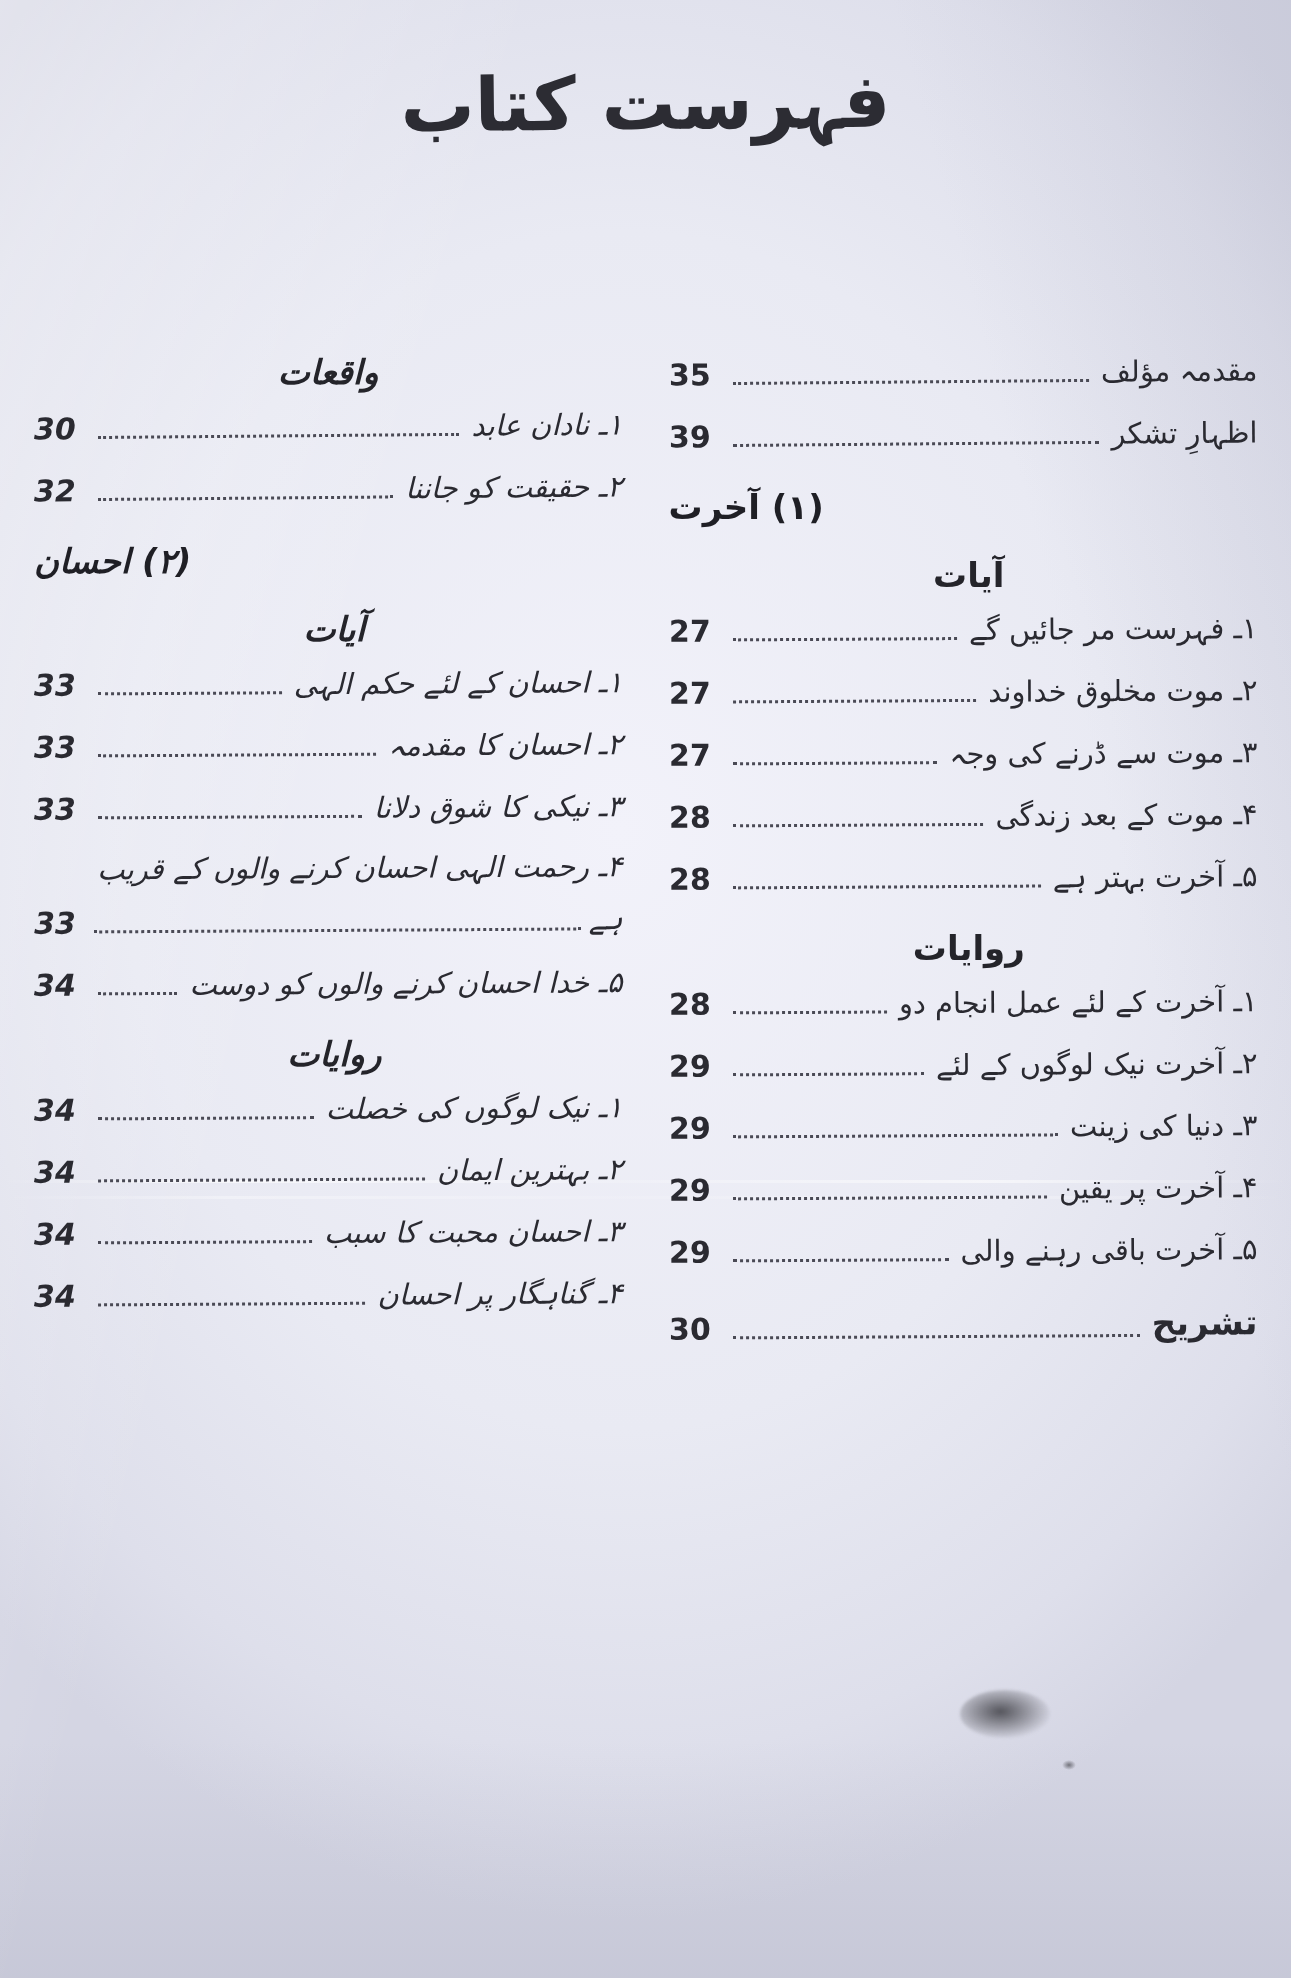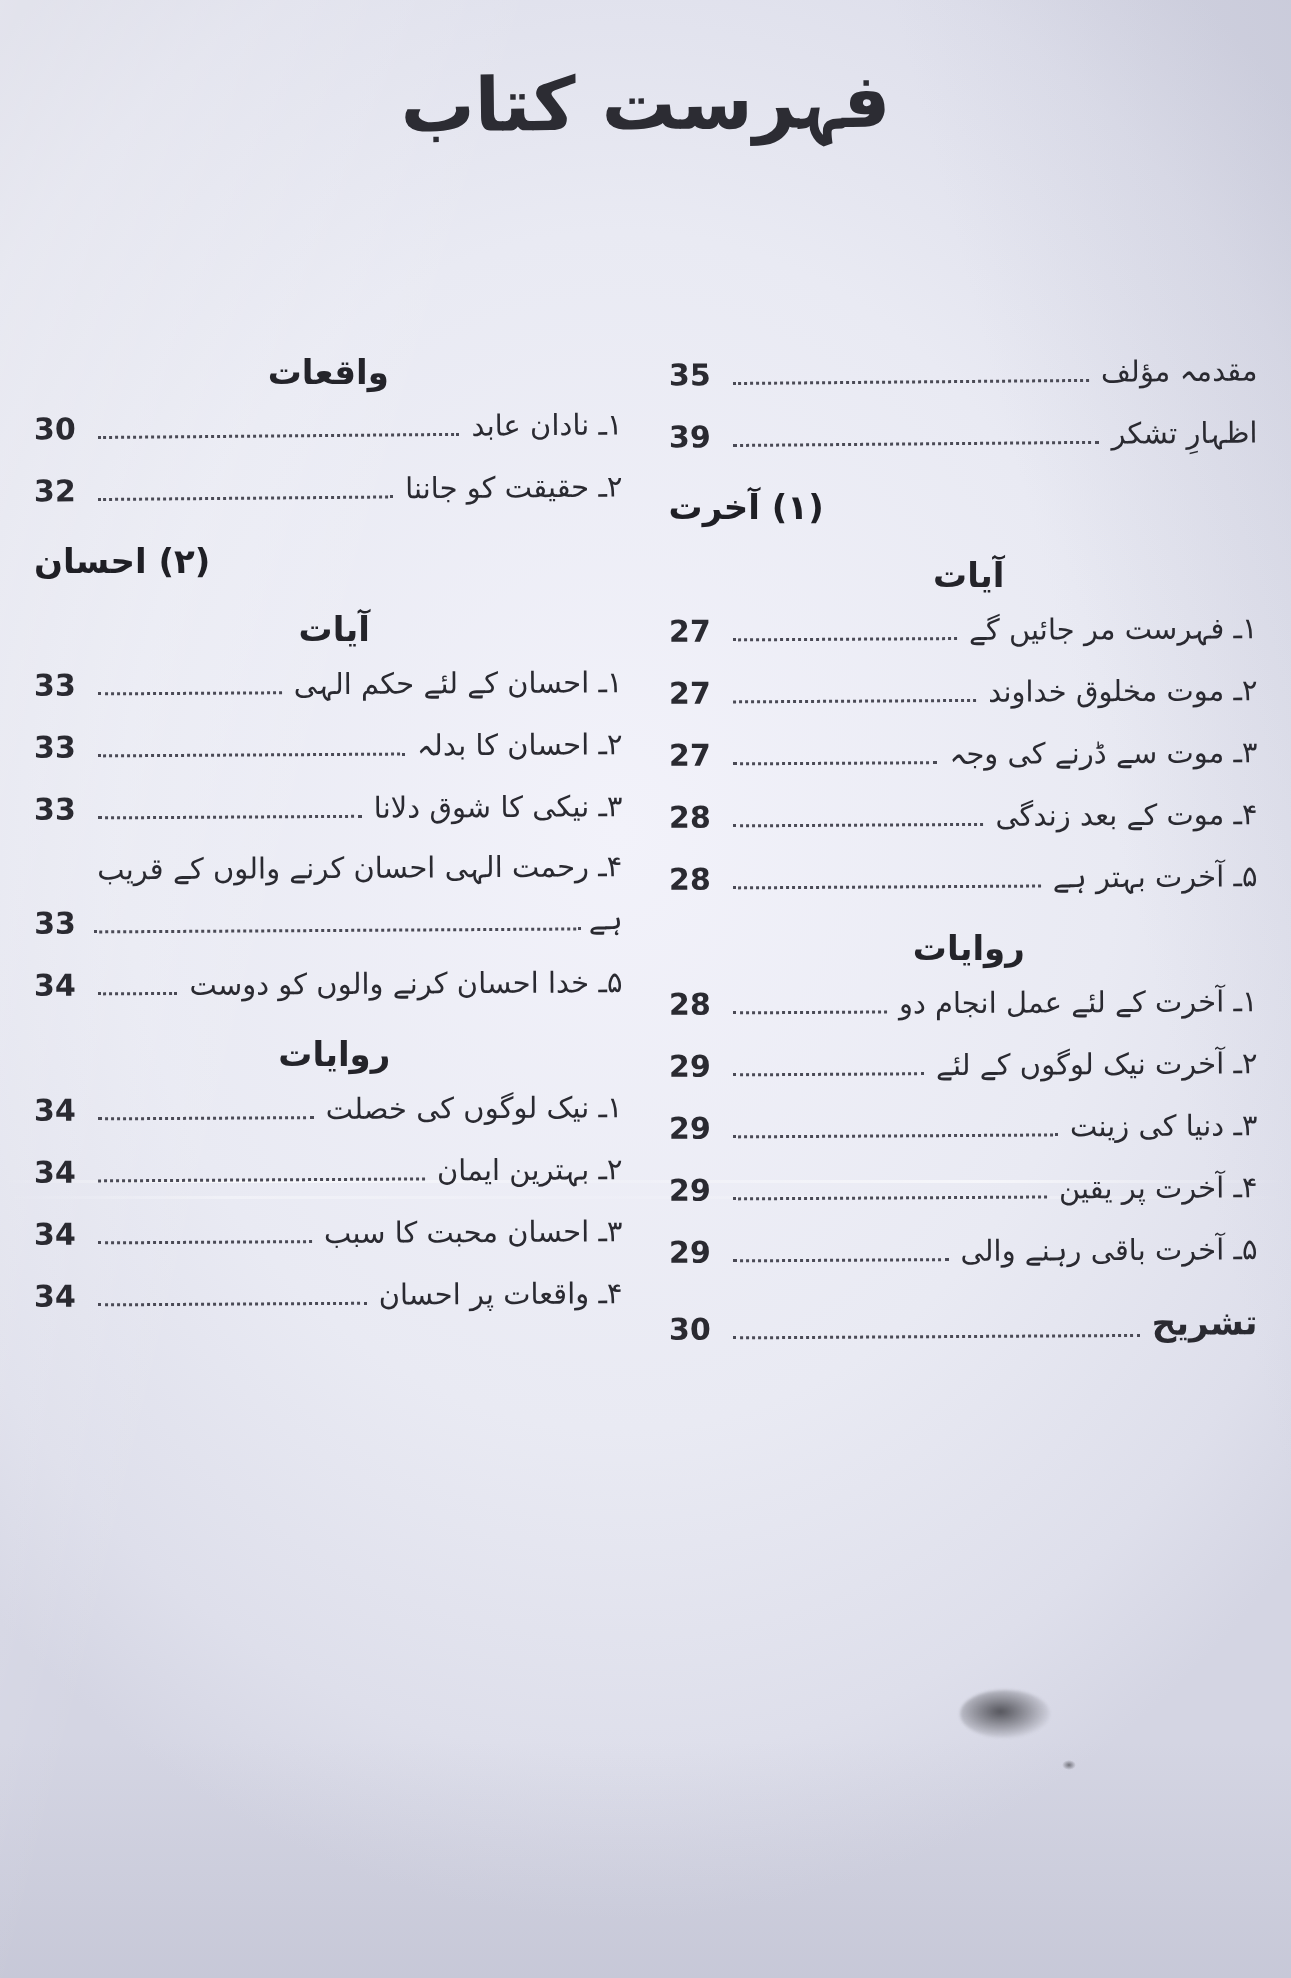--- a/index.html
+++ b/index.html
@@ -76,21 +76,21 @@
     bottom: 120px;
     display: flex;
     flex-direction: row;
     gap: 26px;
   }
   .col {
     flex: 1 1 0;
     position: relative;
   }
   .col-right { padding-left: 10px; }
-  .col-left  { padding-right: 10px; }
+  .col-left  { padding-right: 10px; font-style: italic; }
 
   .section-head {
     text-align: center;
     font-size: 34px;
     font-weight: 700;
     color: #24242a;
     margin: 26px 0 10px 0;
     line-height: 1.3;
   }
   .section-head.right-align {
@@ -269,21 +269,21 @@
       <div class="group-head">(۲) احسان</div>
 
       <div class="section-head right-align">آیات</div>
 
       <div class="entry slant-2">
         <span class="label">۱ـ احسان کے لئے حکم الہی</span>
         <span class="dots"></span>
         <span class="page-num">33</span>
       </div>
       <div class="entry slant-2">
-        <span class="label">۲ـ احسان کا بدلہ</span>
+        <span class="label">۲ـ احسان کا مقدمہ</span>
         <span class="dots"></span>
         <span class="page-num">33</span>
       </div>
       <div class="entry slant-2">
         <span class="label">۳ـ نیکی کا شوق دلانا</span>
         <span class="dots"></span>
         <span class="page-num">33</span>
       </div>
 
       <div class="entry wrap slant-2">
@@ -312,21 +312,21 @@
         <span class="label">۲ـ بہترین ایمان</span>
         <span class="dots"></span>
         <span class="page-num">34</span>
       </div>
       <div class="entry slant-2">
         <span class="label">۳ـ احسان محبت کا سبب</span>
         <span class="dots"></span>
         <span class="page-num">34</span>
       </div>
       <div class="entry slant-2">
-        <span class="label">۴ـ واقعات پر احسان</span>
+        <span class="label">۴ـ گناہگار پر احسان</span>
         <span class="dots"></span>
         <span class="page-num">34</span>
       </div>
 
     </div>
 
   </div>
 </div>
 
 </body></html>

